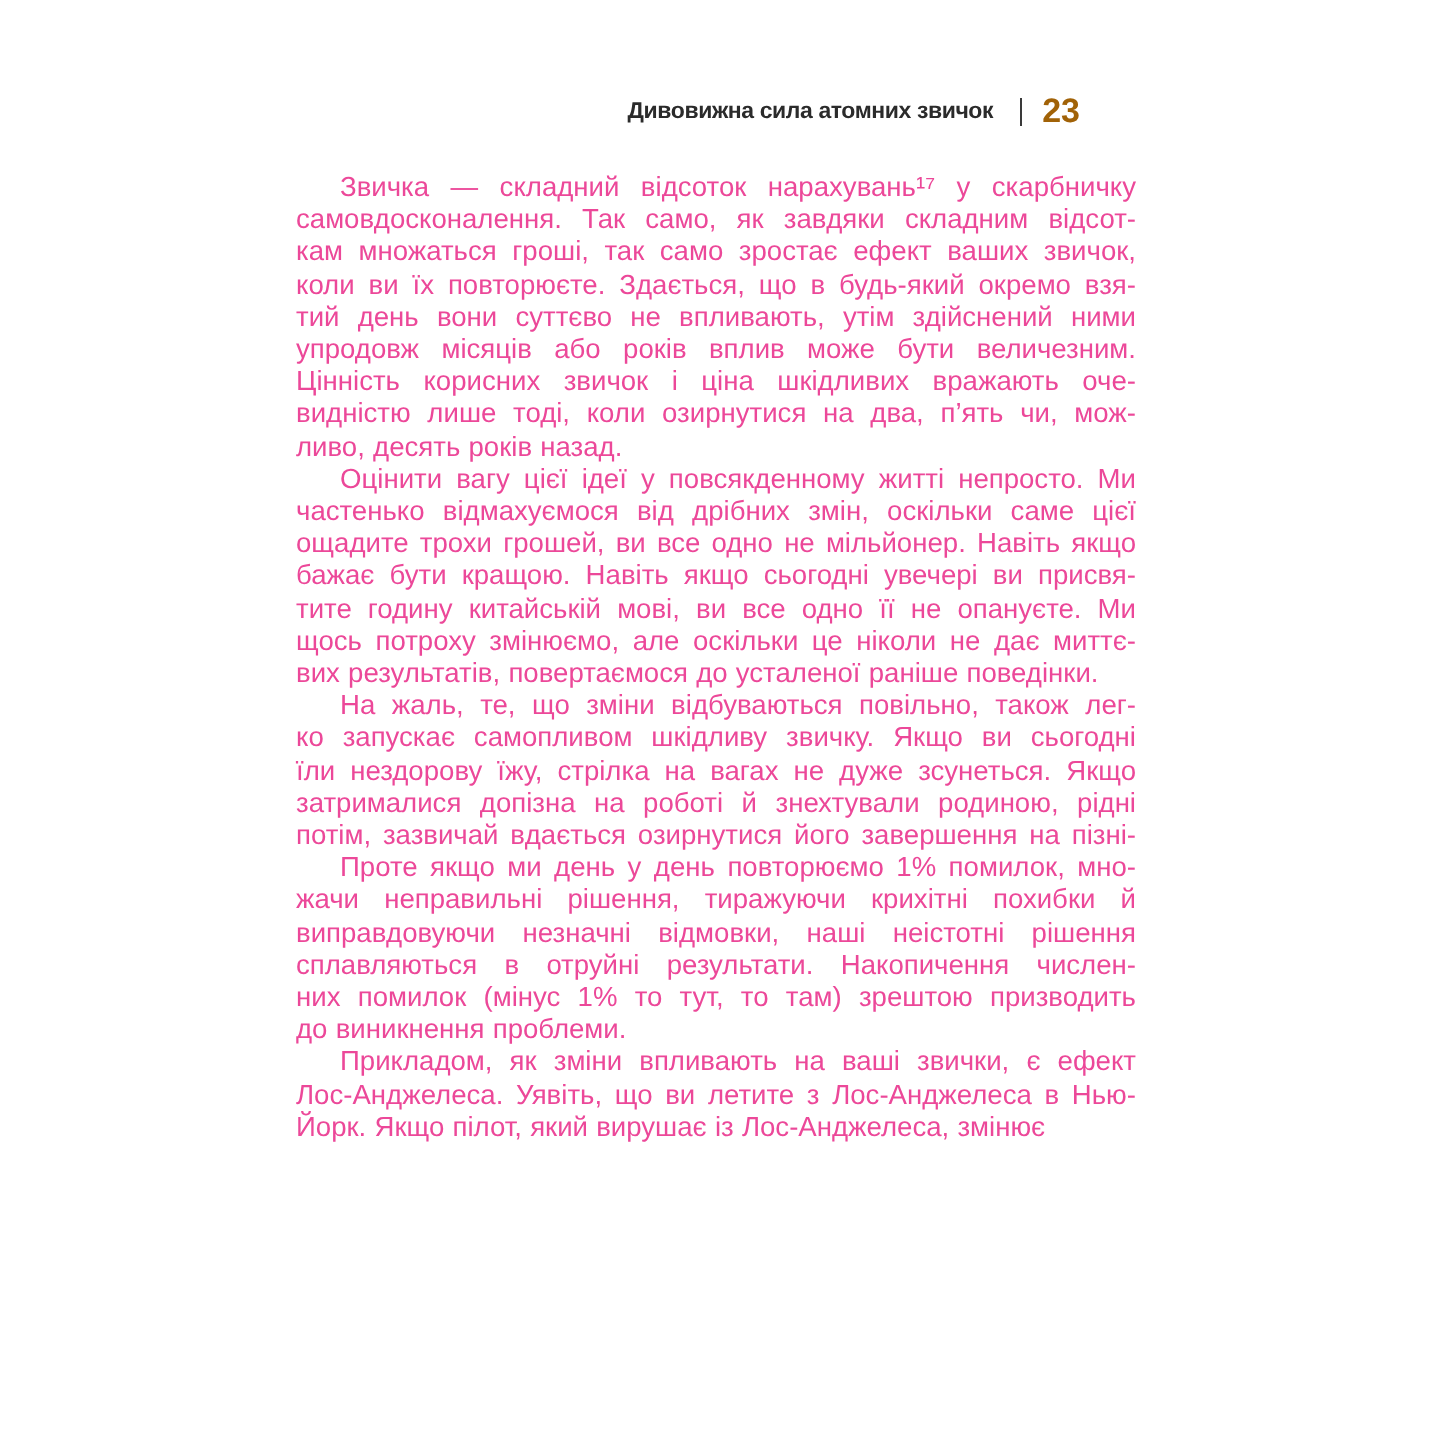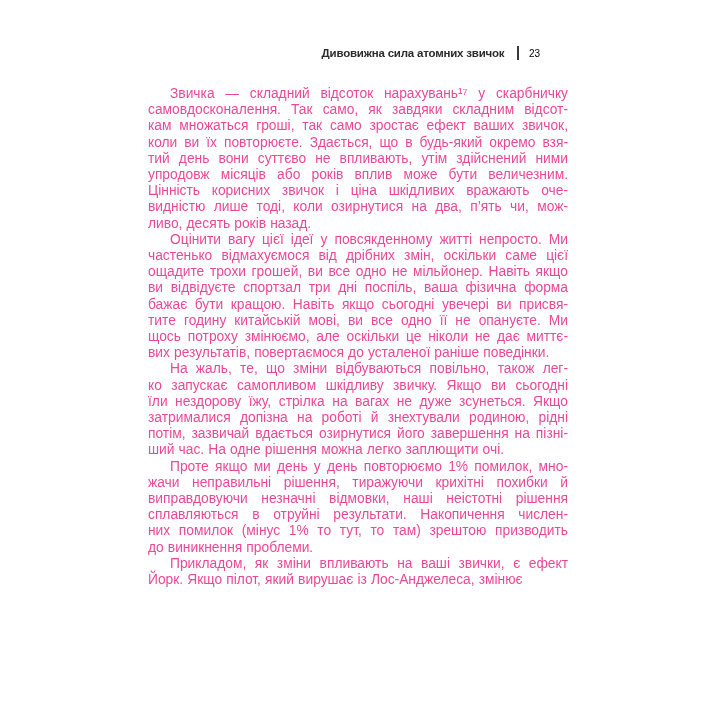--- a/index.html
+++ b/index.html
@@ -36,23 +36,23 @@
     color: #2b2b2b;
   }
   .header-sep {
     display: inline-block;
     width: 1.5px;
     height: 14px;
     background: #3a3a3a;
     margin: 0 10px 0 13px;
   }
   .page-number {
-    font-size: 10px;
-    font-weight: 400;
-    color: #000000;
+    font-size: 17px;
+    font-weight: 700;
+    color: #a16207;
   }
   .text-block {
     position: absolute;
     left: 148px;
     top: 86px;
     width: 420px;
   }
   .paragraph {
     margin: 0;
     padding: 0;
@@ -93,41 +93,40 @@
         <div class="line">тий день вони суттєво не впливають, утім здійснений ними</div>
         <div class="line">упродовж місяців або років вплив може бути величезним.</div>
         <div class="line">Цінність корисних звичок і ціна шкідливих вражають оче-</div>
         <div class="line">видністю лише тоді, коли озирнутися на два, п’ять чи, мож-</div>
         <div class="line para-last">ливо, десять років назад.</div>
       </div>
       <div class="paragraph">
         <div class="line para-first">Оцінити вагу цієї ідеї у повсякденному житті непросто. Ми</div>
         <div class="line">частенько відмахуємося від дрібних змін, оскільки саме цієї</div>
         <div class="line">ощадите трохи грошей, ви все одно не мільйонер. Навіть якщо</div>
-        <div class="line">ви відвідуєте спортзал три дні поспіль, ваша фізична форма</div>
         <div class="line">бажає бути кращою. Навіть якщо сьогодні увечері ви присвя-</div>
         <div class="line">тите годину китайській мові, ви все одно її не опануєте. Ми</div>
         <div class="line">щось потроху змінюємо, але оскільки це ніколи не дає миттє-</div>
         <div class="line para-last">вих результатів, повертаємося до усталеної раніше поведінки.</div>
       </div>
       <div class="paragraph">
         <div class="line para-first">На жаль, те, що зміни відбуваються повільно, також лег-</div>
         <div class="line">ко запускає самопливом шкідливу звичку. Якщо ви сьогодні</div>
         <div class="line">їли нездорову їжу, стрілка на вагах не дуже зсунеться. Якщо</div>
         <div class="line">затрималися допізна на роботі й знехтували родиною, рідні</div>
         <div class="line">потім, зазвичай вдається озирнутися його завершення на пізні-</div>
-        <div class="line para-last">ший час. На одне рішення можна легко заплющити очі.</div>
       </div>
       <div class="paragraph">
         <div class="line para-first">Проте якщо ми день у день повторюємо 1% помилок, мно-</div>
         <div class="line">жачи неправильні рішення, тиражуючи крихітні похибки й</div>
         <div class="line">виправдовуючи незначні відмовки, наші неістотні рішення</div>
         <div class="line">сплавляються в отруйні результати. Накопичення числен-</div>
         <div class="line">них помилок (мінус 1% то тут, то там) зрештою призводить</div>
         <div class="line para-last">до виникнення проблеми.</div>
       </div>
       <div class="paragraph">
         <div class="line para-first">Прикладом, як зміни впливають на ваші звички, є ефект</div>
+        <div class="line">Лос-Анджелеса. Уявіть, що ви летите з Лос-Анджелеса в Нью-</div>
         <div class="line para-last">Йорк. Якщо пілот, який вирушає із Лос-Анджелеса, змінює</div>
       </div>
     </div>
 
 </div>
 
 </body></html>

